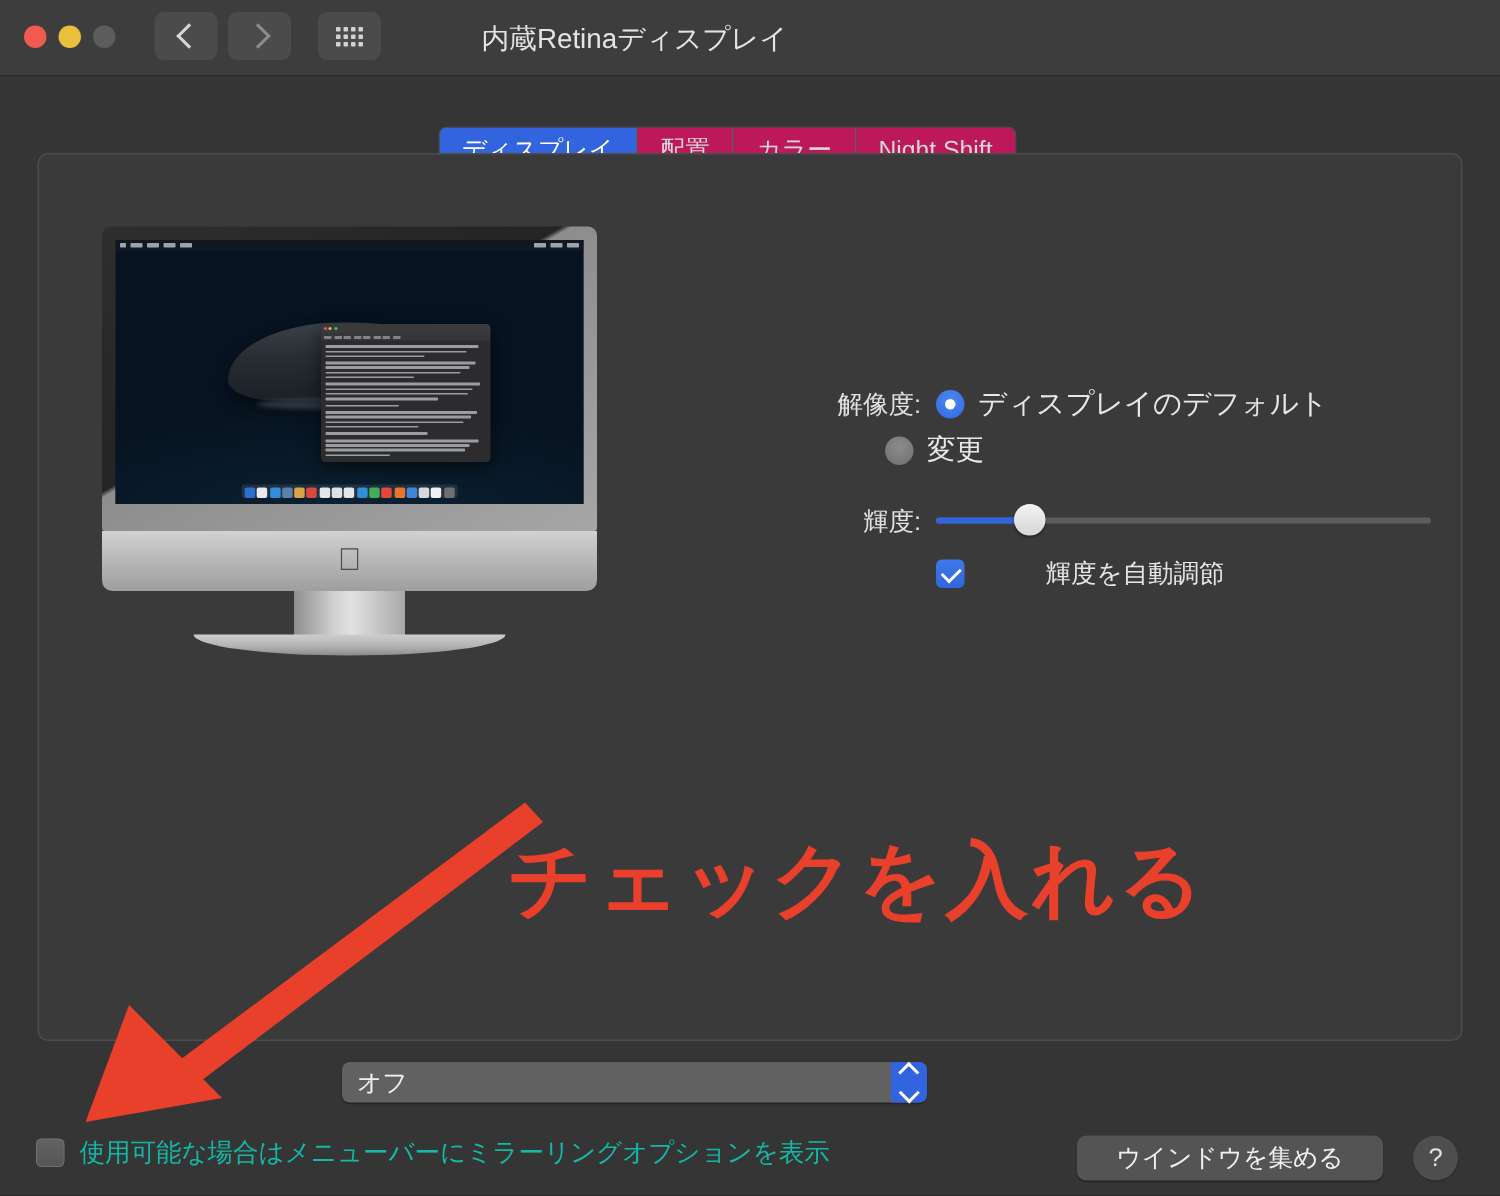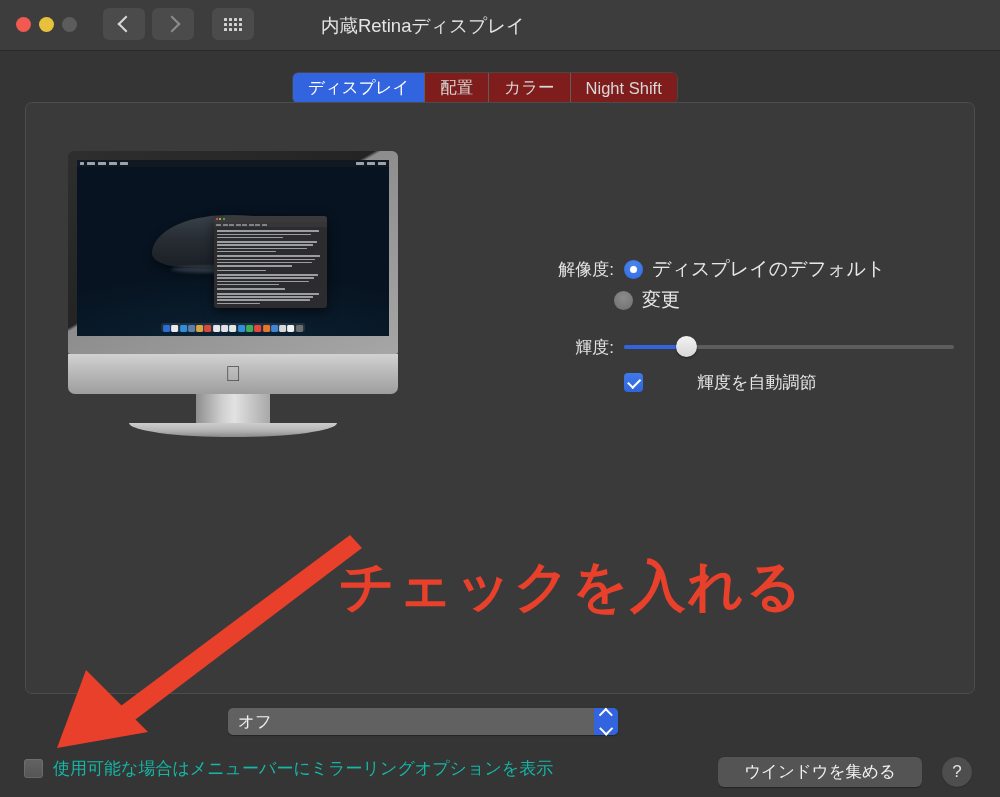--- a/index.html
+++ b/index.html
@@ -128,35 +128,35 @@
   }
   .search-placeholder {
     margin-left: 7px;
     color: #a6a6a6;
     font-size: 16px;
   }
 
   
   .tabbar {
     position: absolute;
-    left: 293px; top: 73px;
+    left: 293px; top: 85px;
     height: 30px;
     display: flex;
     border-radius: 5px;
     overflow: hidden;
     box-shadow: 0 0 0 0.5px #5a5a5a;
     align-items: flex-end;
   }
   .tab {
     display: flex;
     align-items: center;
     justify-content: center;
     padding: 0 15px;
     height: 30px;
-    background: #7f1d1d;
+    background: #be185d;
     color: #d8d8d8;
     font-size: 16.5px;
     border-right: 1px solid #5e5e5e;
     box-sizing: border-box;
   }
   .tab:last-child { border-right: none; }
   .tab.active {
     background: #3264e0;
     color: #ffffff;
   }
@@ -356,21 +356,21 @@
   .label-resolution { left: 420px; top: 155px; width: 168px; }
   .label-brightness { left: 420px; top: 233px; width: 168px; }
 
   .radio-row {
     position: absolute;
     display: flex;
     align-items: center;
     gap: 9px;
   }
   .radio-default { left: 598px; top: 153px; }
-  .radio-scaled  { left: 588px; top: 184px; }
+  .radio-scaled  { left: 564px; top: 184px; }
   .radio {
     width: 19px; height: 19px;
     border-radius: 50%;
     background: radial-gradient(circle at 50% 35%, #8c8c8c 0%, #6e6e6e 100%);
     display: flex;
     align-items: center;
     justify-content: center;
     flex: none;
   }
   .radio.on {

